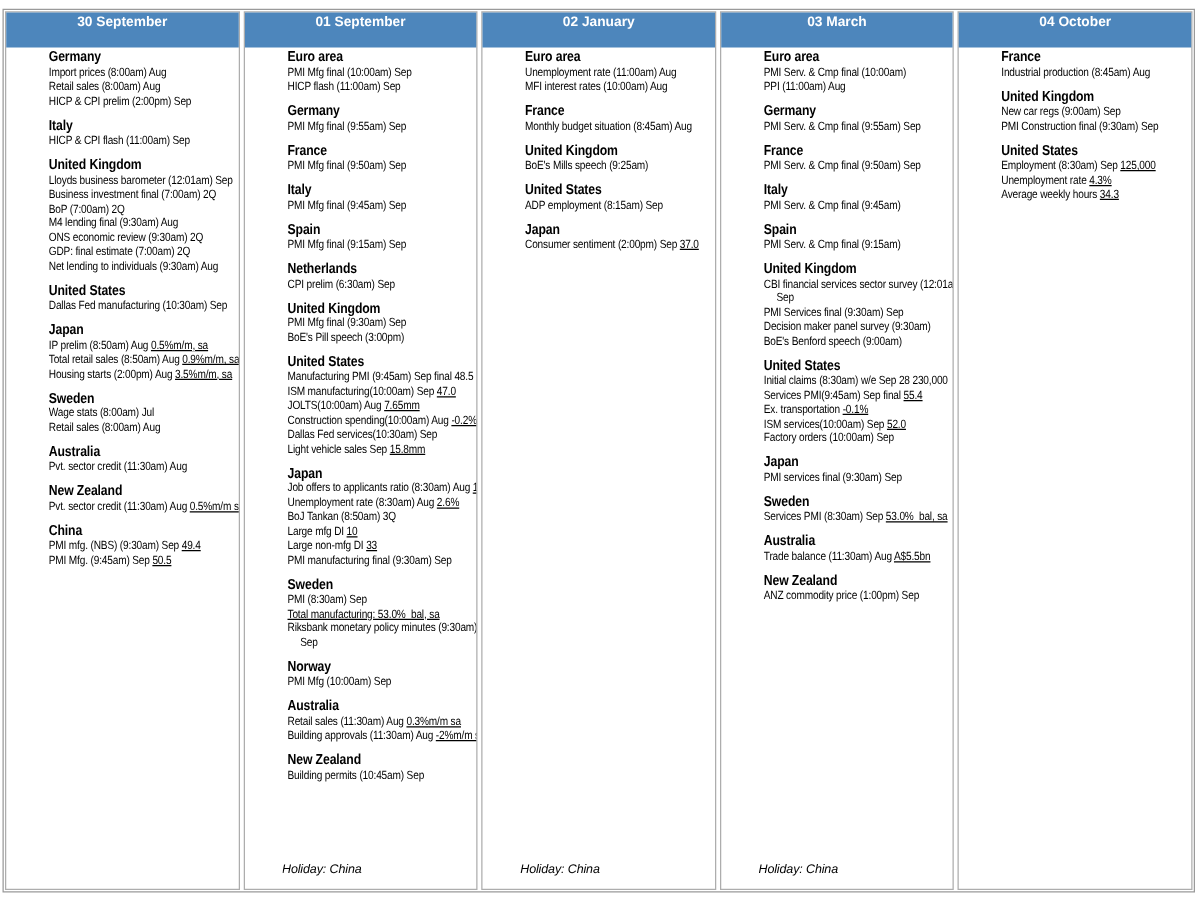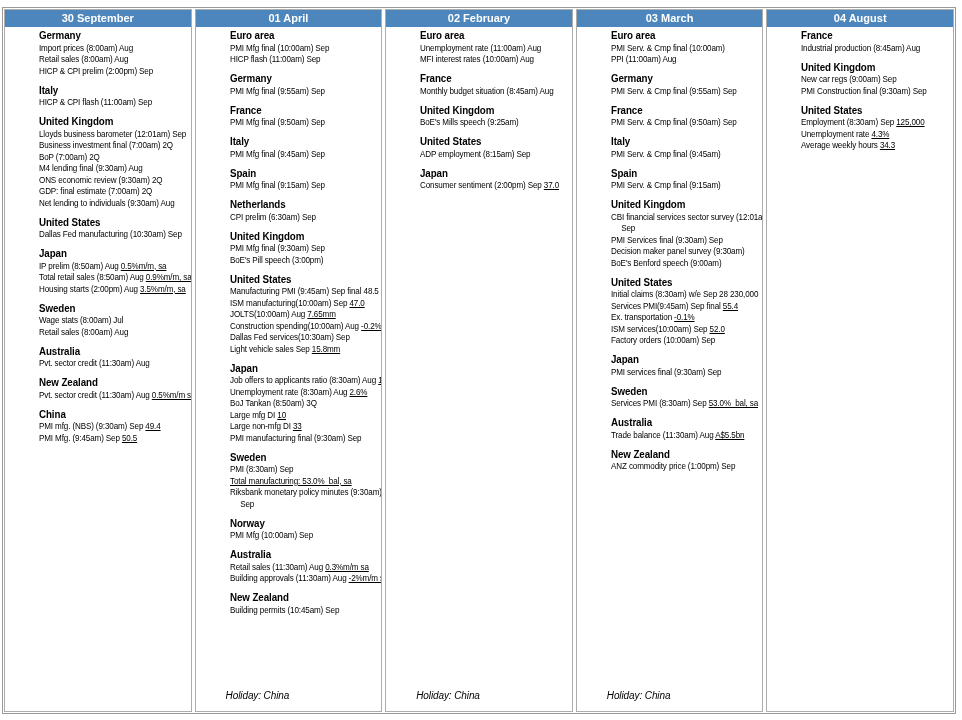--- a/index.html
+++ b/index.html
@@ -24,21 +24,21 @@
     background:#ffffff;
   }
   .day-col {
     flex:1 1 0;
     border:1px solid var(--border-cell);
     background:#ffffff;
     display:flex; flex-direction:column;
     min-width:0;
   }
   .day-header {
-    height:17px; line-height:17px;
+    height:28px; line-height:17px;
     background:var(--header-bg);
     color:var(--header-text);
     font-size:11px; font-weight:bold;
     text-align:center;
   }
   .day-content {
     flex:1 1 auto;
     position:relative;
     padding:3px 0 0 4px;
     overflow:hidden;
@@ -126,21 +126,21 @@
           </div>
           <div class="section">
             <div class="country">China</div>
             <div class="event">PMI mfg. (NBS) (9:30am) Sep <span class="u">49.4</span></div>
             <div class="event">PMI Mfg. (9:45am) Sep <span class="u">50.5</span></div>
           </div>
         </div>
       </div>
     </div>
     <div class="day-col">
-      <div class="day-header">01 April</div>
+      <div class="day-header">01 September</div>
       <div class="day-content">
         <div class="inner">
           <div class="section">
             <div class="country">Euro area</div>
             <div class="event">PMI Mfg final (10:00am) Sep</div>
             <div class="event">HICP flash (11:00am) Sep</div>
           </div>
           <div class="section">
             <div class="country">Germany</div>
             <div class="event">PMI Mfg final (9:55am) Sep</div>
@@ -202,21 +202,21 @@
           </div>
           <div class="section">
             <div class="country">New Zealand</div>
             <div class="event">Building permits (10:45am) Sep</div>
           </div>
         </div>
         <div class="holiday">Holiday: China</div>
       </div>
     </div>
     <div class="day-col">
-      <div class="day-header">02 February</div>
+      <div class="day-header">02 January</div>
       <div class="day-content">
         <div class="inner">
           <div class="section">
             <div class="country">Euro area</div>
             <div class="event">Unemployment rate (11:00am) Aug</div>
             <div class="event">MFI interest rates (10:00am) Aug</div>
           </div>
           <div class="section">
             <div class="country">France</div>
             <div class="event">Monthly budget situation (8:45am) Aug</div>
@@ -292,21 +292,21 @@
           </div>
           <div class="section">
             <div class="country">New Zealand</div>
             <div class="event">ANZ commodity price (1:00pm) Sep</div>
           </div>
         </div>
         <div class="holiday">Holiday: China</div>
       </div>
     </div>
     <div class="day-col">
-      <div class="day-header">04 August</div>
+      <div class="day-header">04 October</div>
       <div class="day-content">
         <div class="inner">
           <div class="section">
             <div class="country">France</div>
             <div class="event">Industrial production (8:45am) Aug</div>
           </div>
           <div class="section">
             <div class="country">United Kingdom</div>
             <div class="event">New car regs (9:00am) Sep</div>
             <div class="event">PMI Construction final (9:30am) Sep</div>

